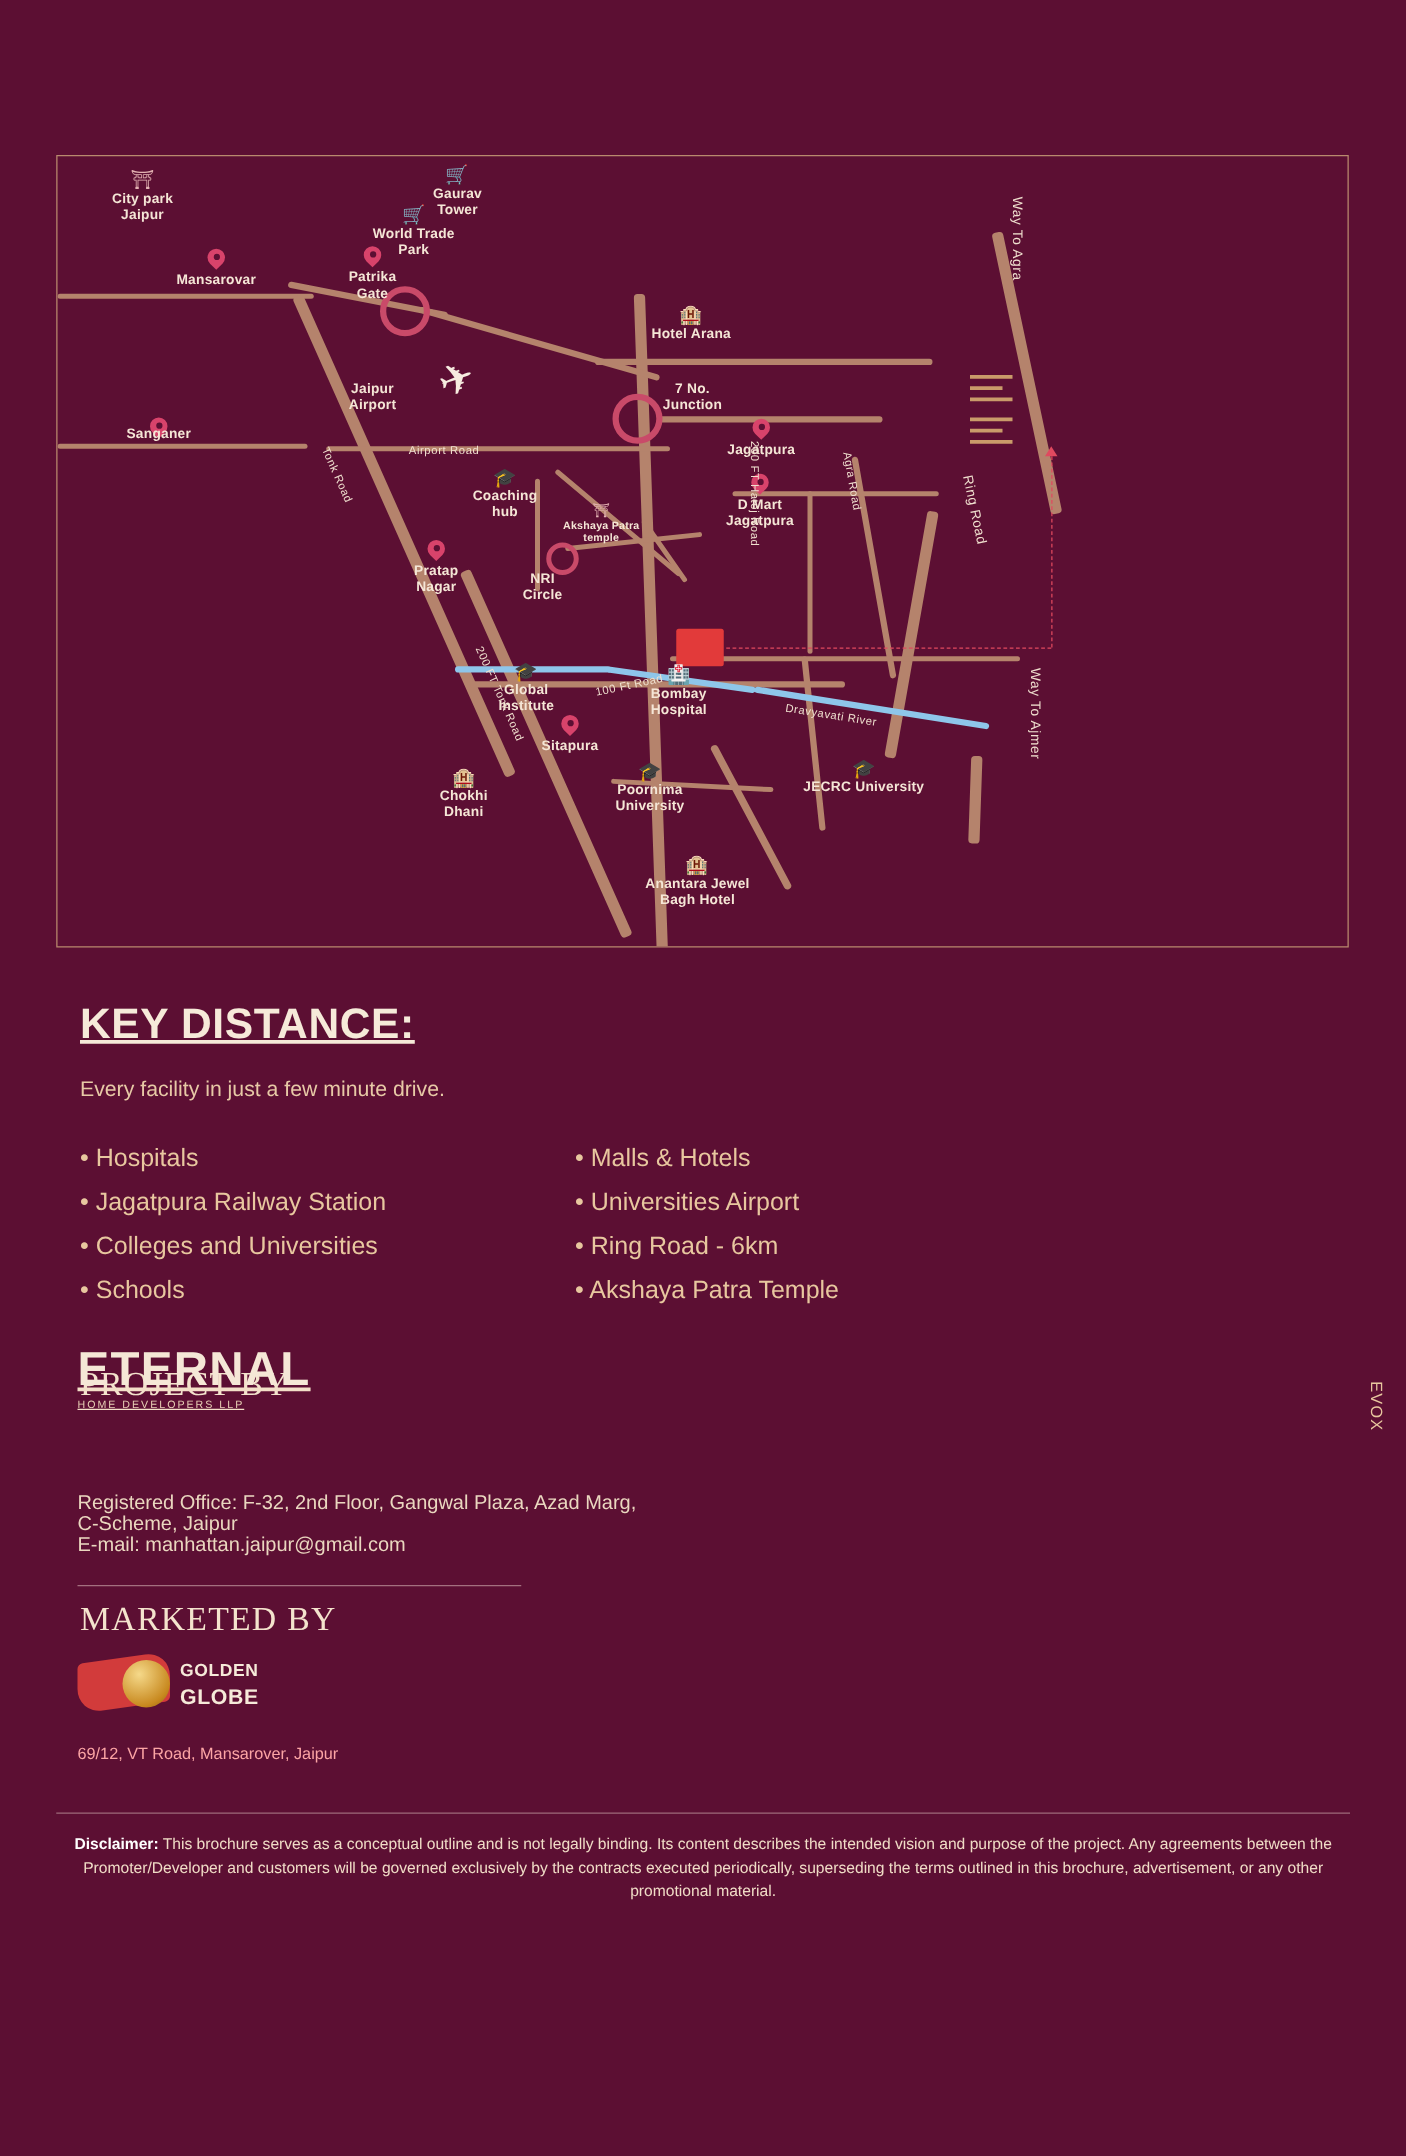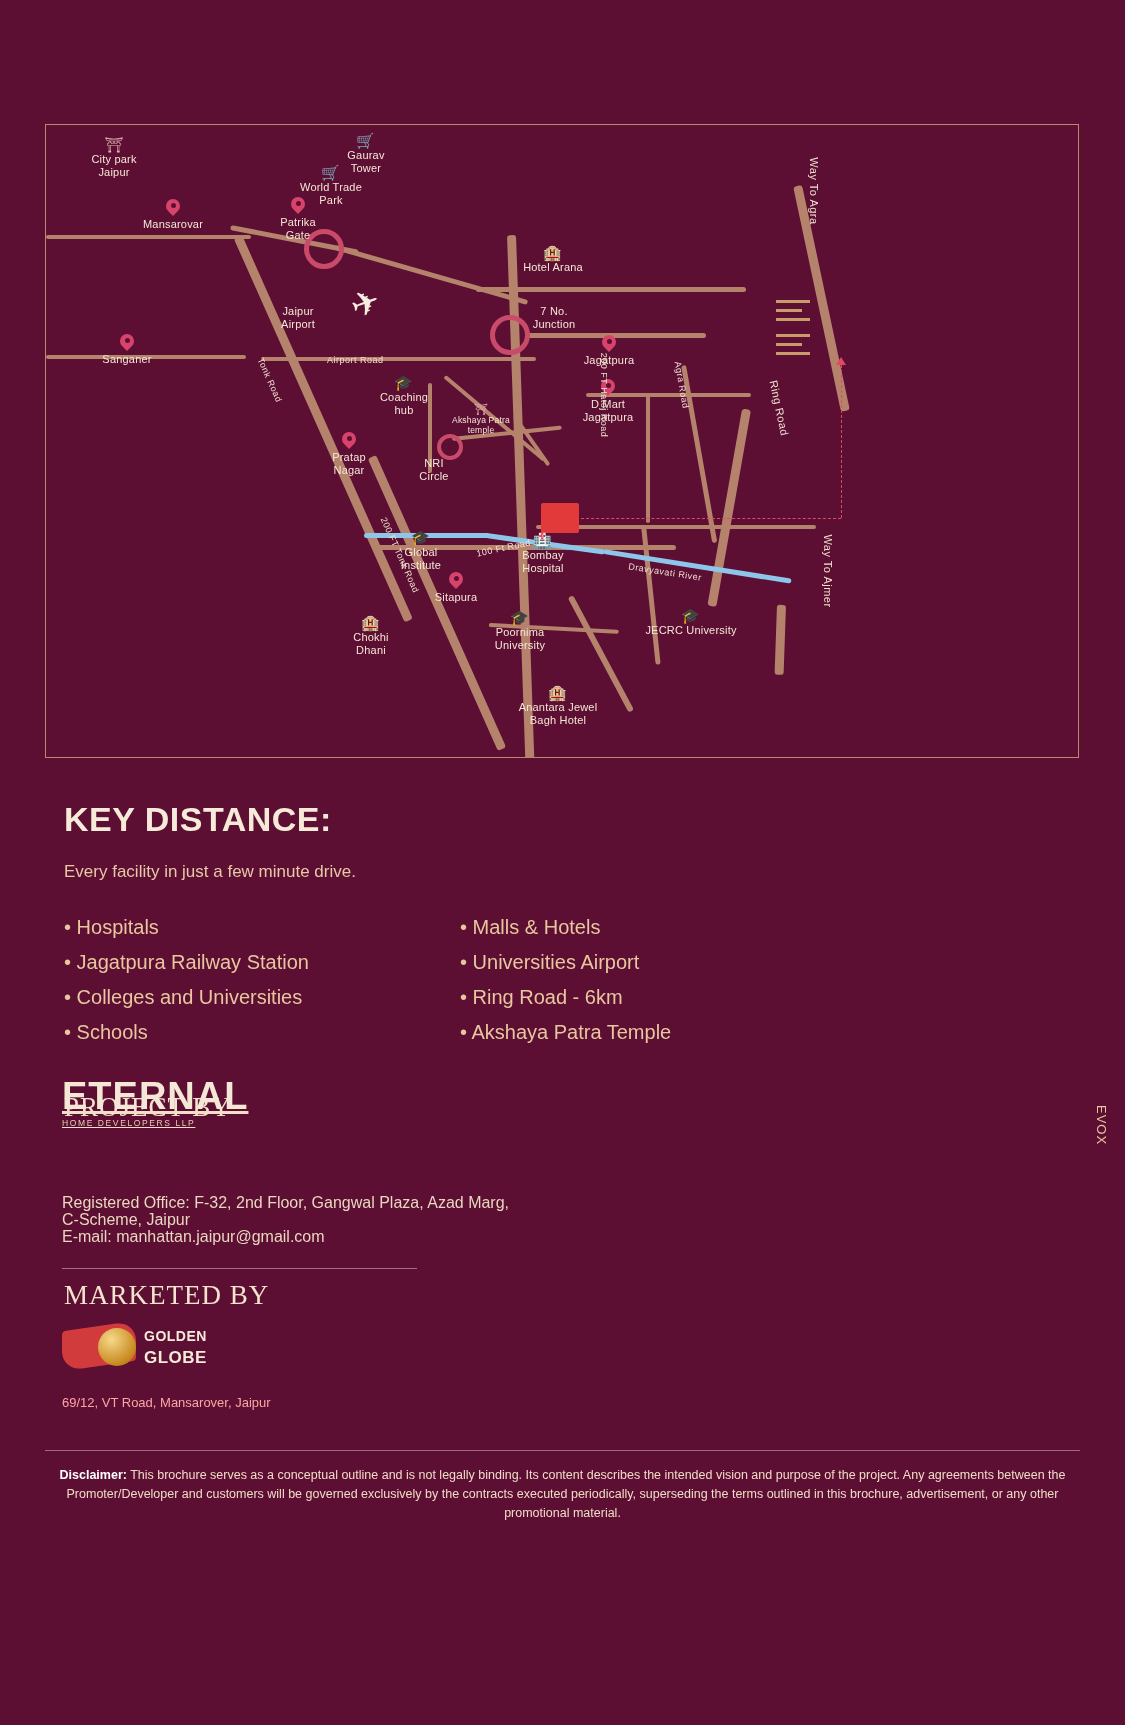--- a/index.html
+++ b/index.html
@@ -16,42 +16,42 @@
     position:absolute;left:45px;top:124px;width:1032px;height:632px;
     border:1px solid #b98a6e;
     background:#5c0f33;
     overflow:hidden;
   }
   .map-inner{position:absolute;inset:0;}
   .road{position:absolute;background:#b5836c;transform-origin:0 0;border-radius:3px;}
   .river{position:absolute;background:#8ec6ea;height:5px;border-radius:3px;transform-origin:0 0;}
   .poi{position:absolute;text-align:center;transform:translate(-50%,0);}
   .poi .glyph{display:block;font-size:15px;line-height:16px;color:#e4b3b3;}
-  .poi .lbl{display:block;font-size:11px;line-height:13px;color:#f5e6d6;white-space:pre;letter-spacing:.2px;}
+  .poi .lbl{display:block;font-size:11px;line-height:13px;color:#f5e6d6;white-space:pre;letter-spacing:.2px;font-weight:bold;}
   .poi.small .lbl{font-size:8.5px;line-height:10px;}
   .pin{position:absolute;width:14px;height:18px;transform:translate(-50%,-100%);}
   .pin:before{content:"";position:absolute;left:0;top:0;width:14px;height:14px;border-radius:50% 50% 50% 0;background:#d8436b;transform:rotate(-45deg);}
   .pin:after{content:"";position:absolute;left:4.5px;top:4px;width:5px;height:5px;border-radius:50%;background:#5c0f33;}
   .junction{position:absolute;width:30px;height:30px;border:5px solid #c94a69;border-radius:50%;transform:translate(-50%,-50%);}
   .roadlabel{position:absolute;font-size:9px;color:#f0e0cf;letter-spacing:.5px;transform-origin:50% 50%;white-space:nowrap;}
   .site{position:absolute;background:#e23a3a;width:38px;height:30px;border-radius:2px;}
   .dashed{position:absolute;border-top:1px dashed #e0495f;}
   .dashedv{position:absolute;border-left:1px dashed #e0495f;}
   .arrow-up{position:absolute;width:0;height:0;border-left:5px solid transparent;border-right:5px solid transparent;border-bottom:8px solid #e0495f;}
   .plane{position:absolute;font-size:34px;color:#f7ece0;transform:rotate(-20deg);}
   
   .logo-block{position:absolute;right:52px;top:165px;width:250px;text-align:left;}
   .logo-mark{position:absolute;left:0;top:10px;width:34px;height:70px;}
   .logo-mark i{position:absolute;left:0;height:3px;background:#c99b6a;display:block;}
   .logo-text{margin-left:48px;}
   .logo-text .m1{font-family:"Liberation Serif",serif;font-size:26px;color:#e8cba3;letter-spacing:1px;}
   .logo-text .m2{font-family:"Liberation Serif",serif;font-size:47px;color:#f0dcbc;letter-spacing:6px;line-height:48px;}
 
   
-  .kd-title{position:absolute;left:64px;top:800px;font-size:34px;font-weight:bold;color:#f6ead9;letter-spacing:.5px;}
+  .kd-title{position:absolute;left:64px;top:800px;font-size:34px;font-weight:bold;color:#f6ead9;letter-spacing:.5px;text-decoration:underline;}
   .kd-sub{position:absolute;left:64px;top:862px;font-size:17px;color:#e7c9a6;}
   .kd-col{position:absolute;font-size:20px;color:#e8c79f;line-height:35px;}
   .kd-col.c1{left:64px;top:910px;}
   .kd-col.c2{left:460px;top:910px;}
   .kd-col div:before{content:"• ";}
 
   
   .sec-h{position:absolute;font-family:"Liberation Serif",serif;font-size:27px;letter-spacing:1px;color:#f4e3cd;}
   .pb-h{left:64px;top:1092px;}
   .mb-h{left:64px;top:1280px;}
@@ -150,21 +150,21 @@
     </div>
     <div class="poi" style="left:252px;top:180px;">
       <span class="lbl">Jaipur
 Airport</span>
     </div>
     <div class="poi" style="left:508px;top:180px;">
       <span class="lbl">7 No.
 Junction</span>
     </div>
     <div class="pin" style="left:81px;top:227px;"></div>
-    <div class="poi" style="left:81px;top:228px;">
+    <div class="poi" style="left:81px;top:216px;">
       <span class="lbl">Sanganer</span>
     </div>
     <div class="pin" style="left:563px;top:228px;"></div>
     <div class="poi" style="left:563px;top:229px;">
       <span class="lbl">Jagatpura</span>
     </div>
     <div class="poi" style="left:358px;top:250px;">
       <span class="glyph">🎓</span>
       <span class="lbl">Coaching
 hub</span>

